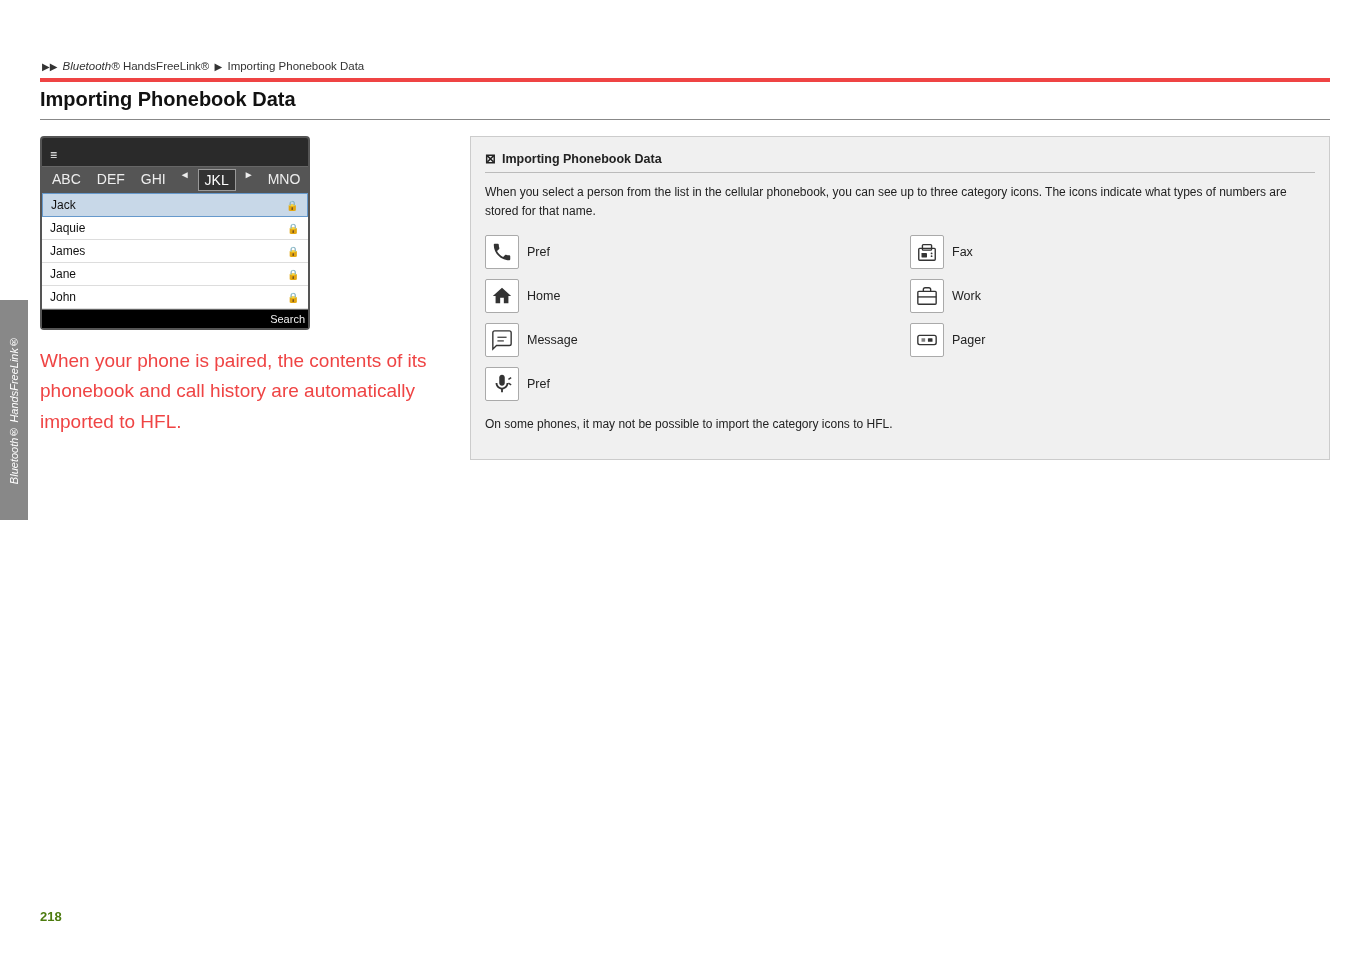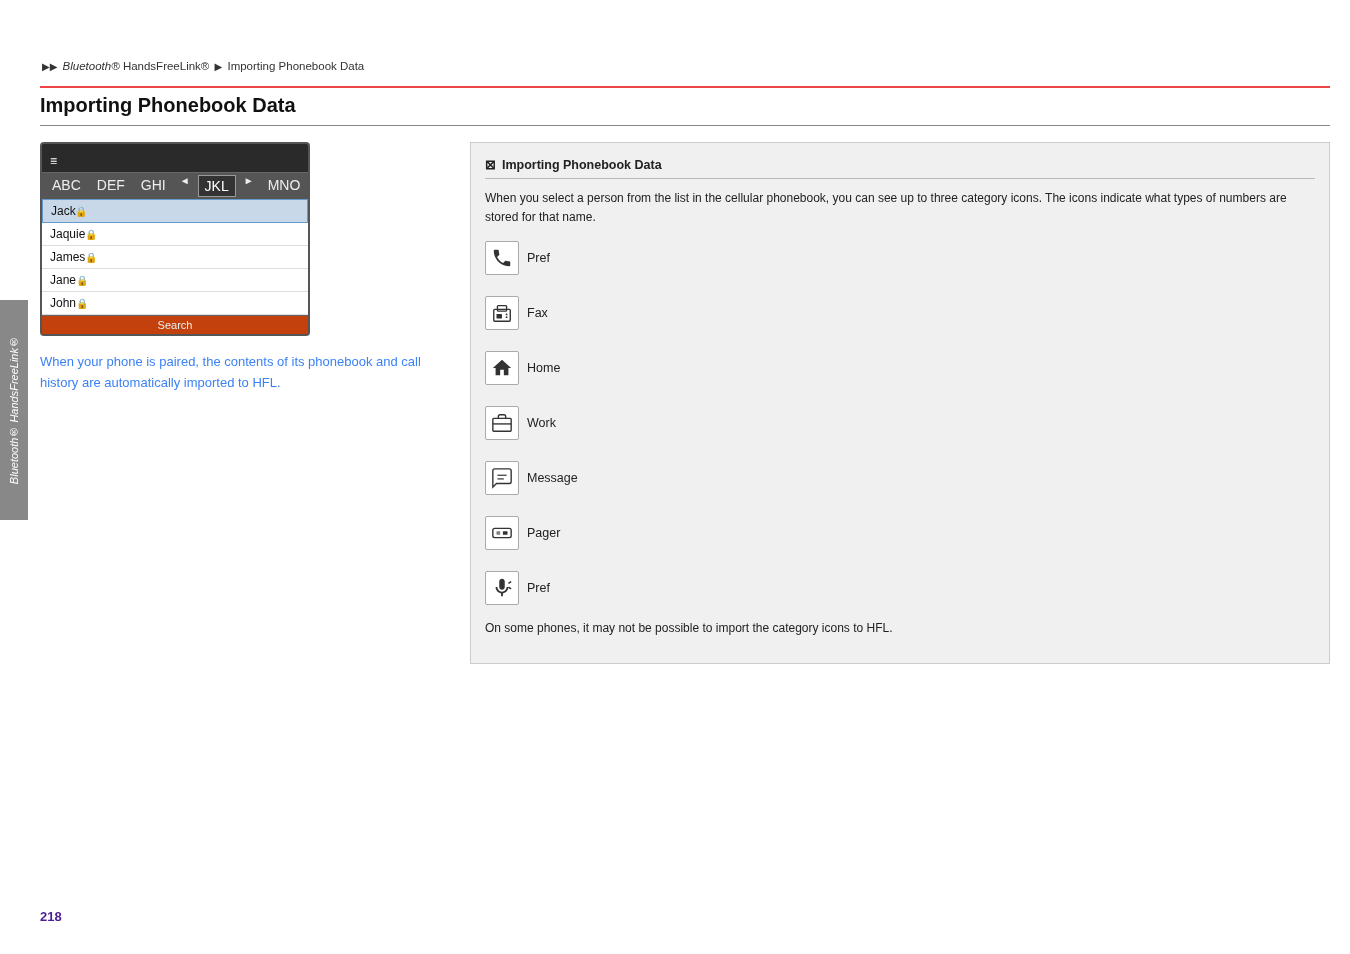--- a/index.html
+++ b/index.html
@@ -41,22 +41,22 @@
       margin-right: 20px;
       padding-top: 60px;
       flex: 1;
     }
 
     
     .breadcrumb {
       font-size: 11.5px;
       color: #333;
       margin-bottom: 6px;
-      padding-bottom: 14px;
-      border-bottom: 2px solid #ef4444;
+      padding-bottom: 6px;
+      border-bottom: 4px solid #ef4444;
     }
     .breadcrumb-arrow {
       font-size: 10px;
       margin: 0 2px;
     }
     .breadcrumb-italic {
       font-style: italic;
     }
 
     
@@ -125,47 +125,47 @@
       font-size: 10px;
       padding: 0 4px;
     }
     .phone-list {
       background: #fff;
       margin: 0;
     }
     .phone-list-item {
       display: flex;
       align-items: center;
-      justify-content: flex-start;
+      justify-content: space-between;
       padding: 4px 8px;
       border-bottom: 1px solid #ddd;
       font-size: 12px;
       color: #111;
     }
     .phone-list-item.selected {
       background: #c8d8e8;
       border: 1px solid #6699cc;
     }
     .phone-list-icon {
       color: #666;
       font-size: 10px;
     }
     .phone-search-bar {
-      background: #c2410c;
-      text-align: center;
+      background: #000000;
+      text-align: right;
       padding: 3px;
       font-size: 11px;
       color: #eee;
       border-top: 1px solid #666;
     }
 
     
     .desc-text {
-      font-size: 13px;
-      color: #3b82f6;
+      font-size: 19px;
+      color: #ef4444;
       line-height: 1.6;
       margin-top: 8px;
     }
 
     
     .right-col {
       flex: 1;
     }
 
     
@@ -191,22 +191,22 @@
     .info-box-desc {
       font-size: 12px;
       color: #222;
       line-height: 1.6;
       margin-bottom: 14px;
     }
 
     
     .icons-grid {
       display: grid;
-      grid-template-columns: 1fr;
-      gap: 21px 20px;
+      grid-template-columns: 1fr 1fr;
+      gap: 10px 20px;
       margin-bottom: 14px;
     }
     .icon-row {
       display: flex;
       align-items: center;
       gap: 8px;
     }
     .icon-box {
       width: 34px;
       height: 34px;
@@ -236,21 +236,21 @@
       line-height: 1.6;
       margin-bottom: 10px;
     }
 
     
     .page-number {
       position: absolute;
       bottom: 30px;
       left: 40px;
       font-size: 13px;
-      color: #4c1d95;
+      color: #4d7c0f;
       font-weight: bold;
     }
   </style>
 </head>
 <body>
 
 <div class="side-tab">
   <span class="side-tab-text">Bluetooth® HandsFreeLink®</span>
 </div>
 

